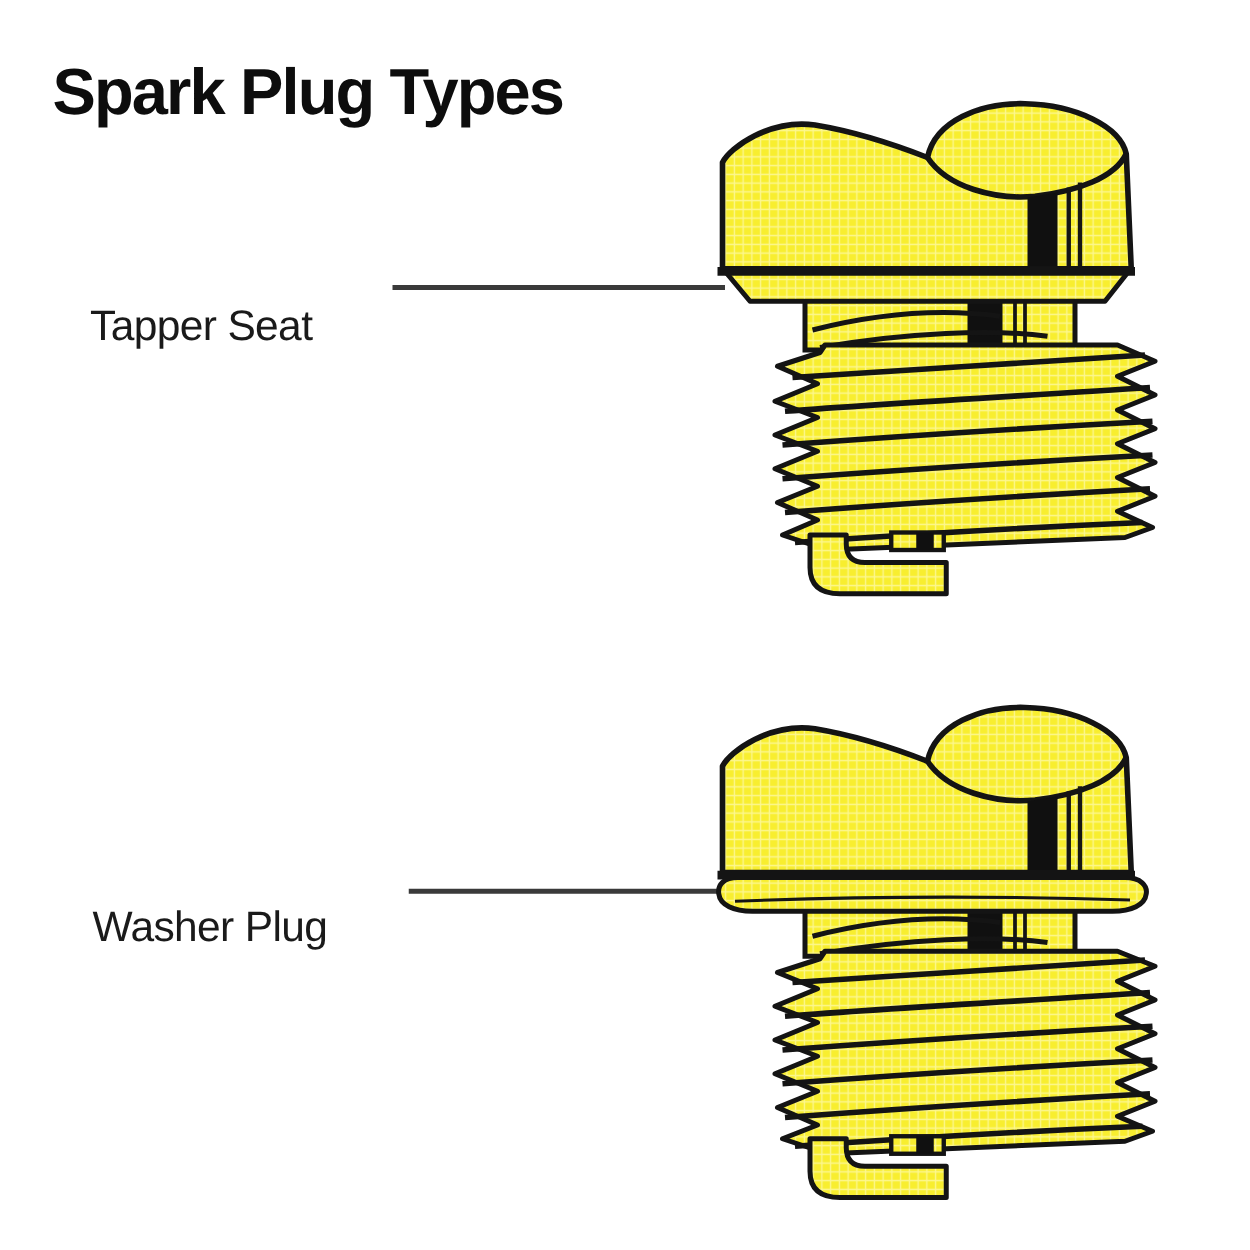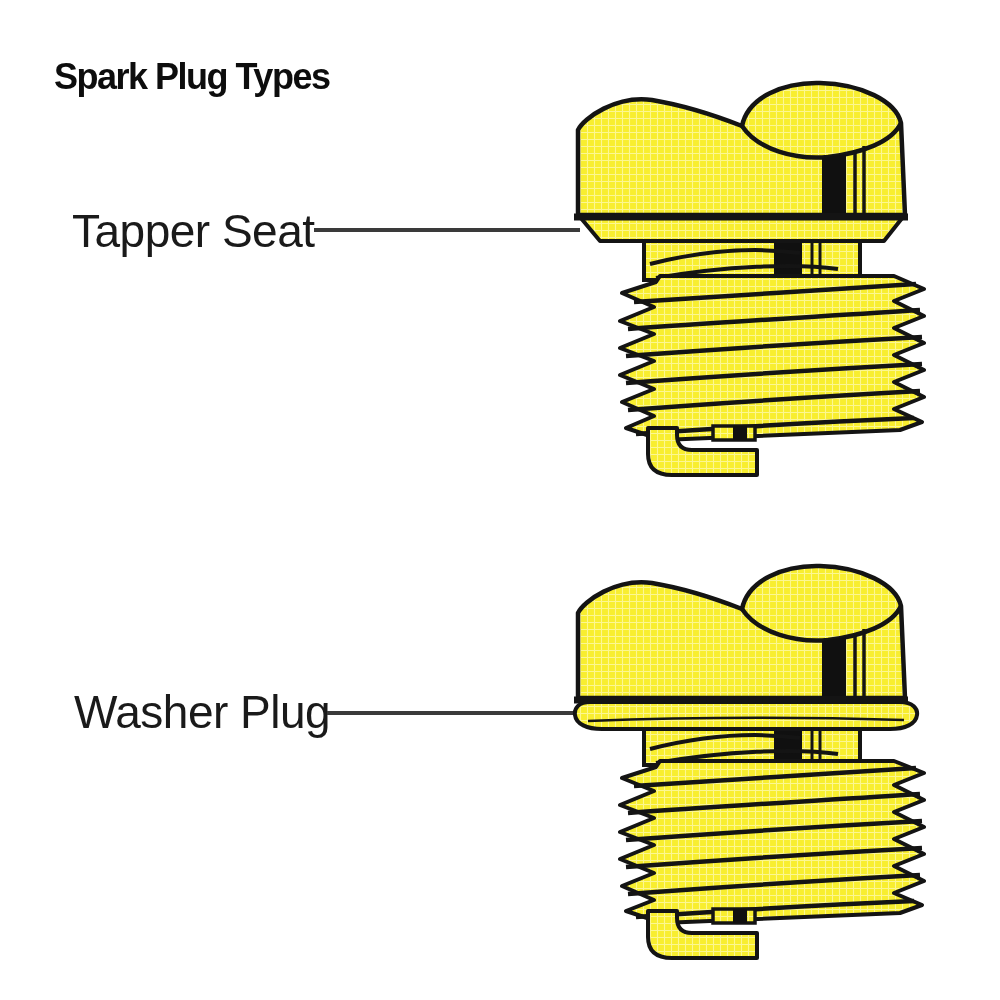--- a/index.html
+++ b/index.html
@@ -17,31 +17,32 @@
   body { background:#e8e8e8; }
   .canvas {
     position:relative;
     width:1000px; height:1000px;
     margin:0 auto;
     background:var(--background);
     font-family:"Liberation Sans", sans-serif;
     overflow:hidden;
   }
   .title {
-    position:absolute; left:38px; top:40px; margin:16px;
-    font-size:36px; font-weight:bold; letter-spacing:-1.5px;
+    position:absolute; left:38px; top:40px; margin:4px;
+    font-size:52px; font-weight:bold; letter-spacing:-1.5px;
     color:var(--title-text);
     white-space:nowrap;
   }
   .label {
     position:absolute;
-    font-size:46px; font-weight:400; letter-spacing:-0.5px;
+    font-size:34px; font-weight:400; letter-spacing:-0.5px;
     color:var(--label-text);
     white-space:nowrap;
     line-height:1;
+    margin-top:36px;
   }
   .label-taper  { left:72px; top:208px; }
   .label-washer { left:74px; top:689px; }
   .leader {
     position:absolute; height:4px;
     background:var(--leader-line);
   }
   .leader-taper  { left:314px; top:228px; width:266px; }
   .leader-washer { left:327px; top:711px; width:253px; }
   .plug { position:absolute; width:360px; height:400px; }

